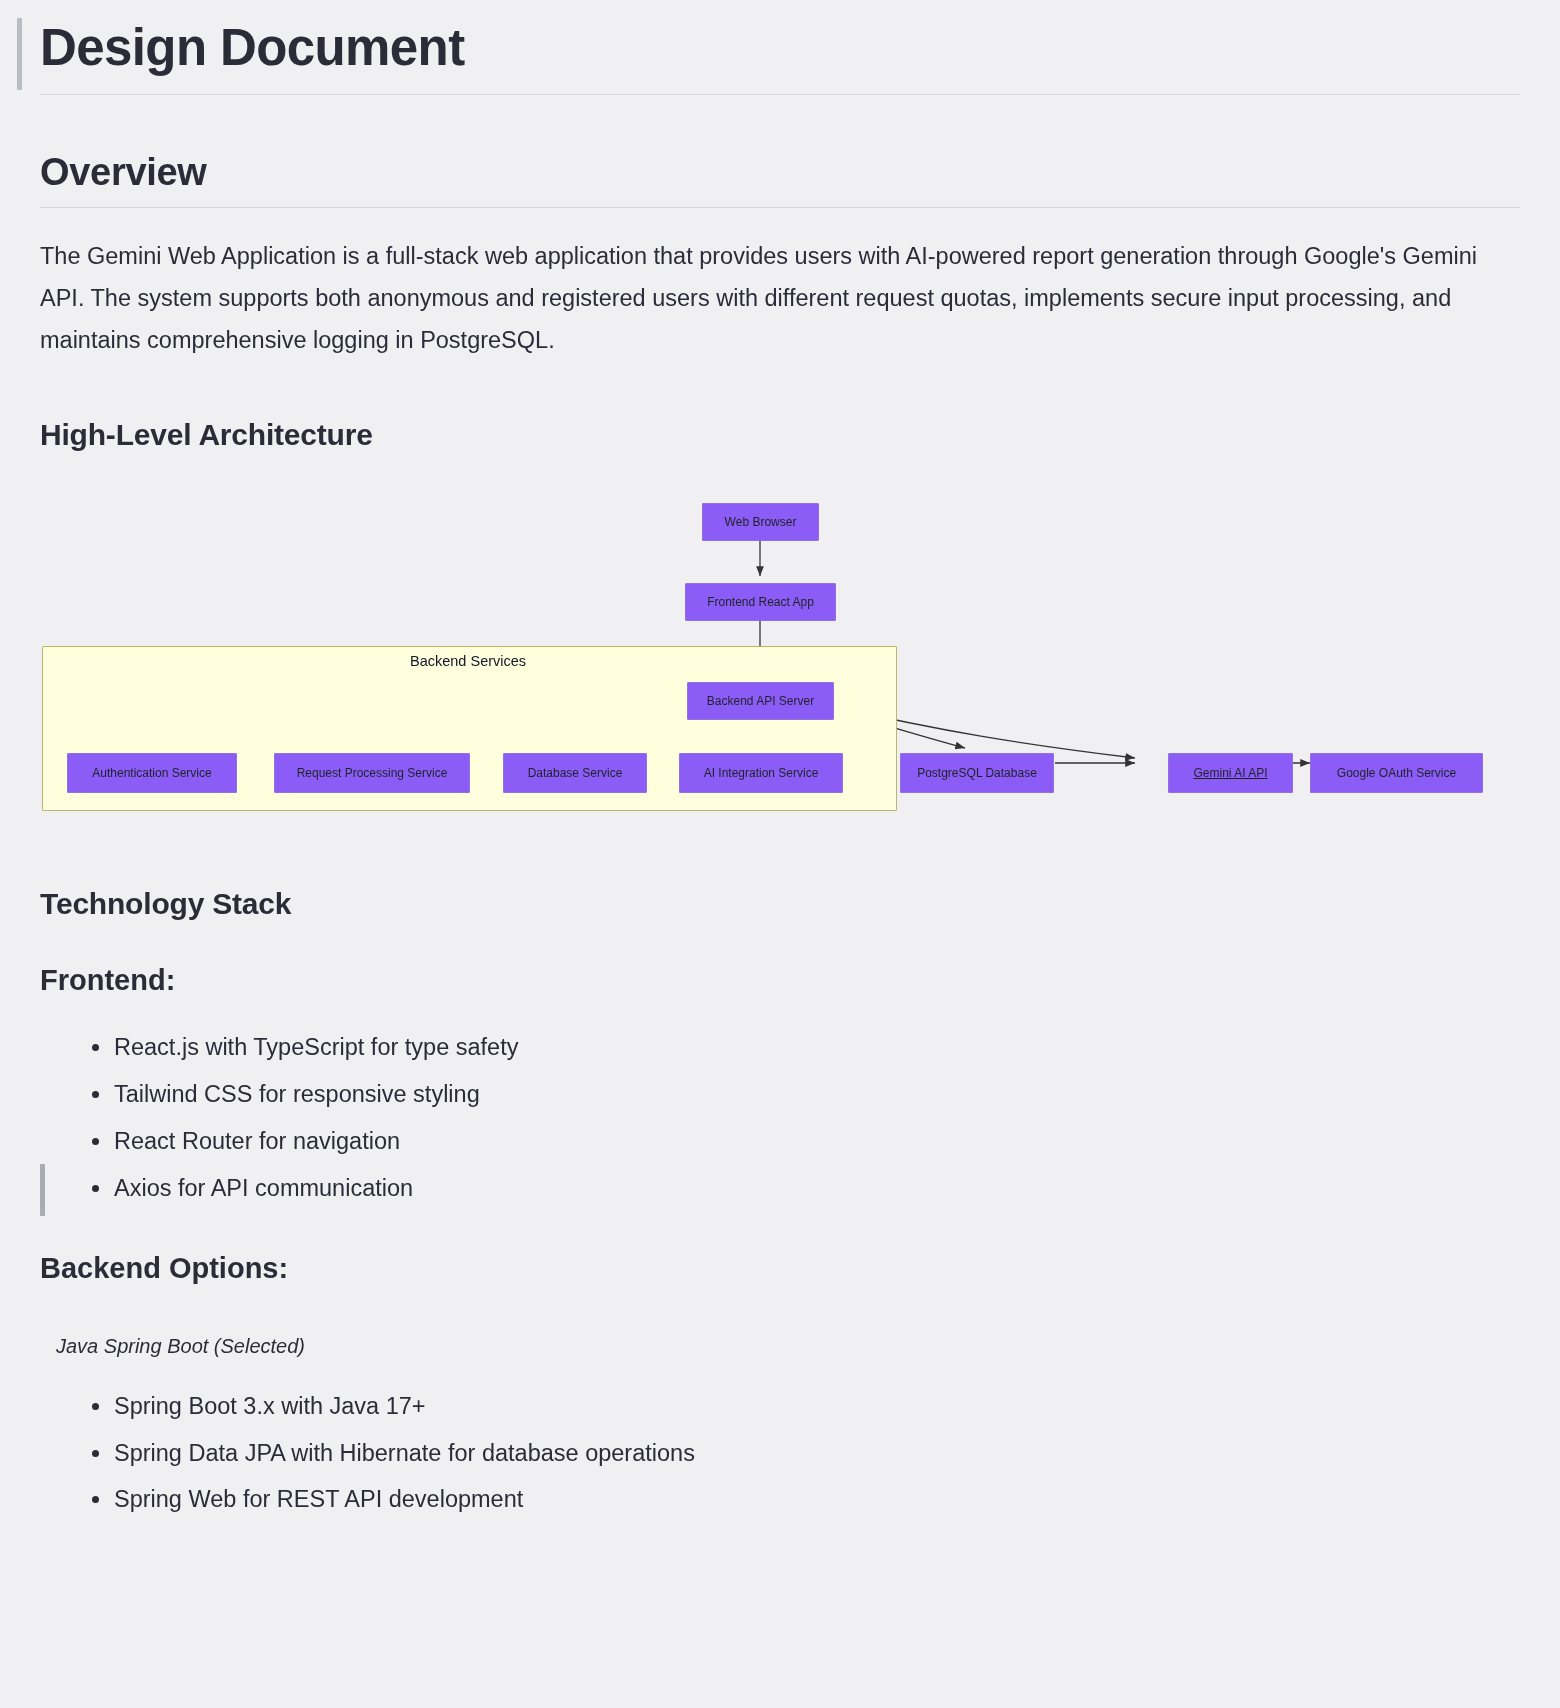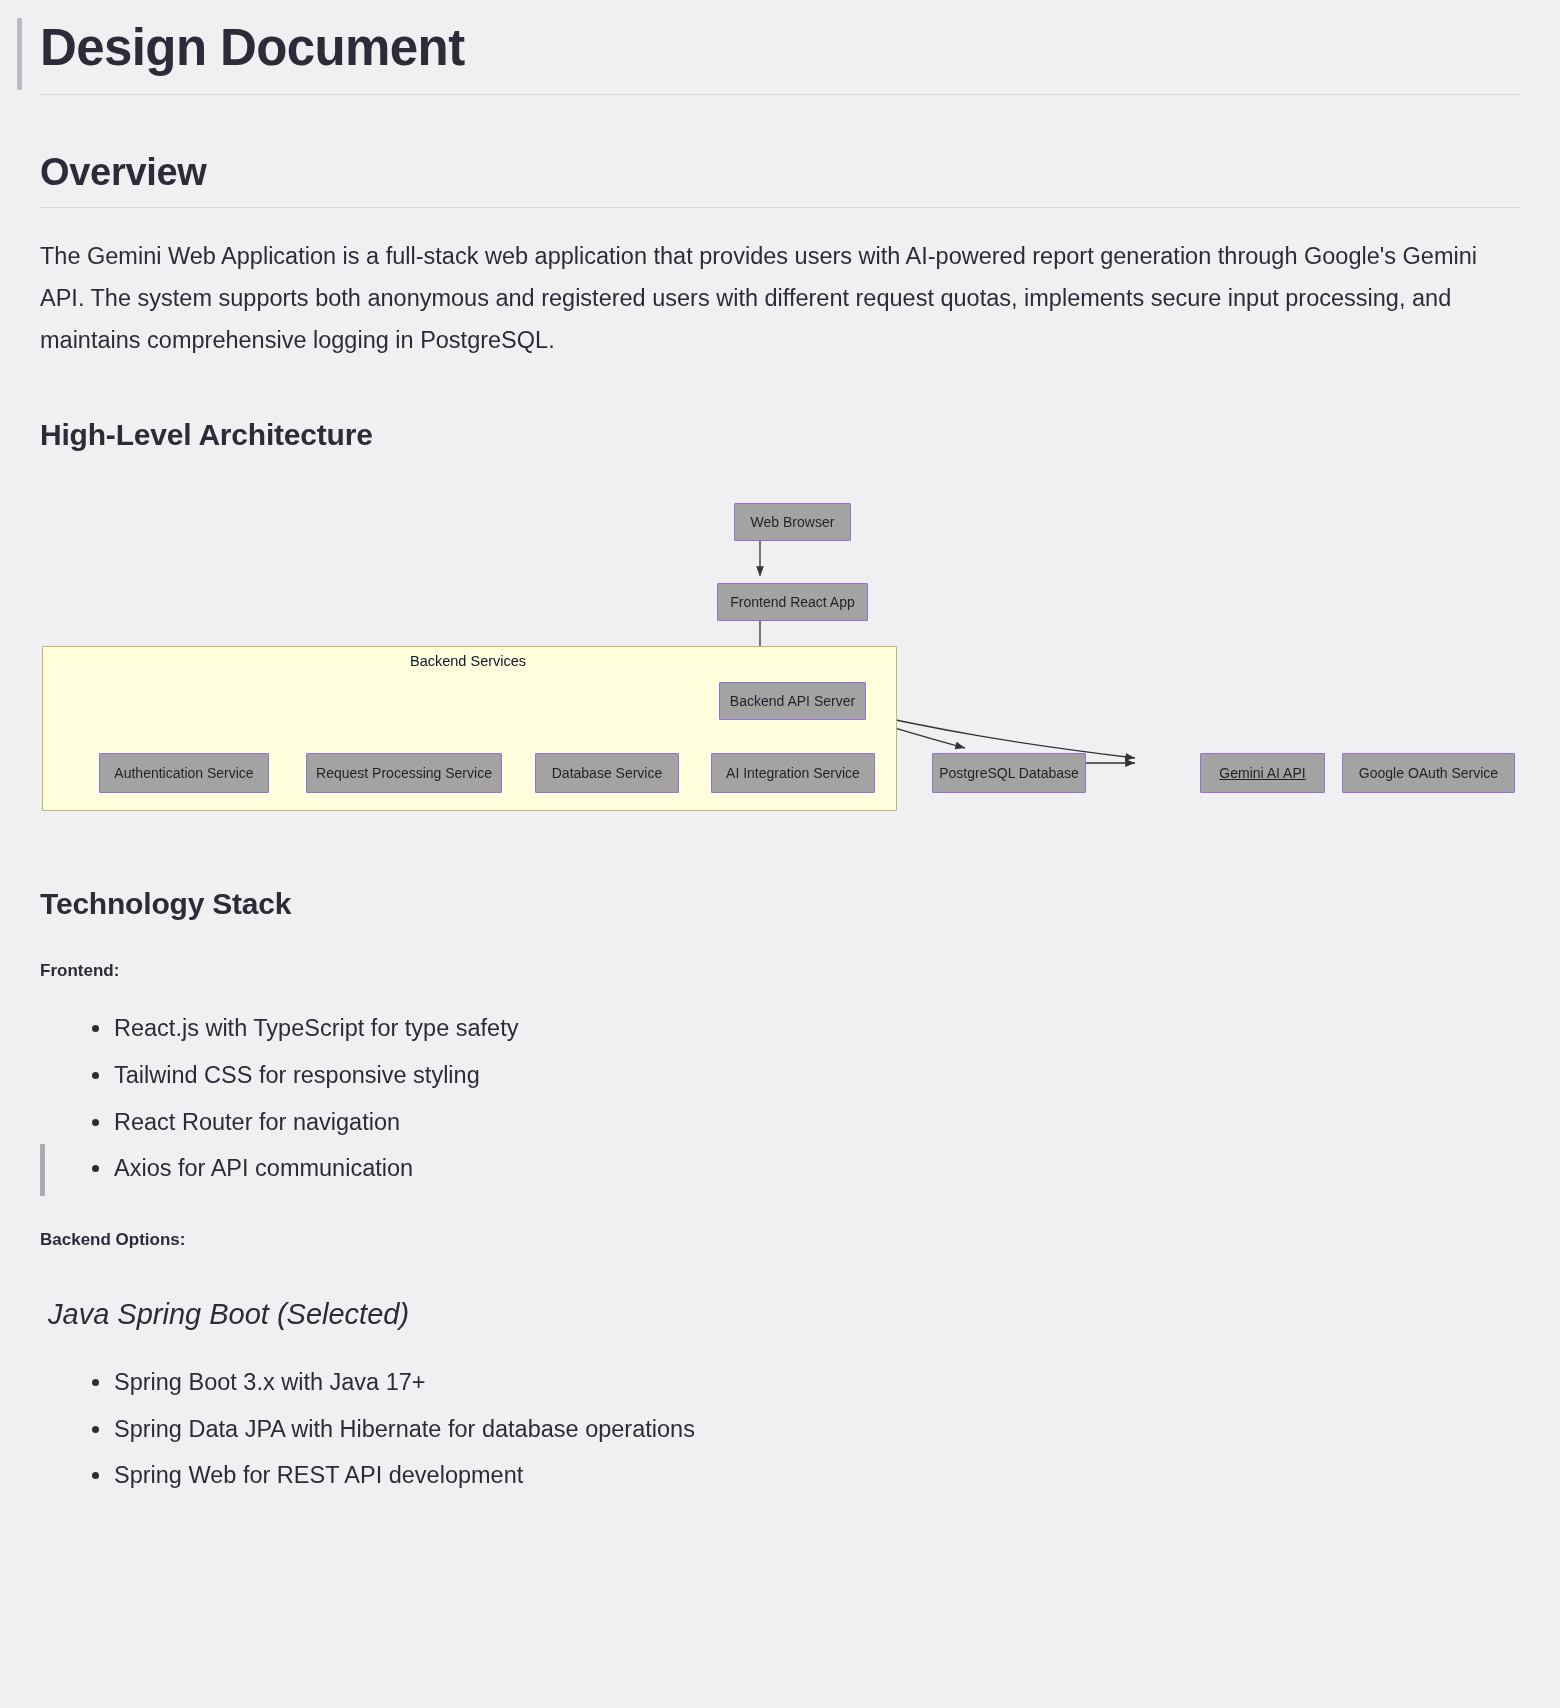--- a/index.html
+++ b/index.html
@@ -68,32 +68,32 @@
 
   p.body-text {
     font-size: 23.5px;
     line-height: 1.78;
     color: #2b2c38;
     margin: 28px 0 0 0;
     max-width: 1480px;
   }
 
   p.strong-label {
-    font-size: 17px;
-    line-height: 1.6;
-    font-weight: 700;
-    color: #2b2c38;
-    margin: 36px 0 0 0;
-  }
-  p.italic-label {
     font-size: 29px;
     line-height: 1.6;
+    font-weight: 700;
+    color: #2b2c38;
+    margin: 36px 0 0 0;
+  }
+  p.italic-label {
+    font-size: 20px;
+    line-height: 1.6;
     font-style: italic;
     color: #2b2c38;
-    margin: 38px 0 0 8px;
+    margin: 38px 0 0 16px;
   }
 
   ul.bullets {
     margin: 24px 0 0 0;
     padding-left: 74px;
     list-style: none;
   }
   ul.bullets li {
     position: relative;
     font-size: 23.5px;
@@ -123,32 +123,31 @@
   
   .diagram {
     position: relative;
     width: 1480px;
     height: 345px;
     margin-top: 34px;
   }
   .diagram svg { position: absolute; left: 0; top: 0; }
   .node {
     position: absolute;
-    background: #a3a3a3;
+    background: #8b5cf6;
     border: 1.4px solid #9370db;
     border-radius: 1px;
     display: flex;
     align-items: center;
     justify-content: center;
-    font-size: 14px;
+    font-size: 12px;
     color: #1f2328;
     font-family: "Liberation Sans", sans-serif;
     white-space: nowrap;
     z-index: 3;
-    margin-left: 32px;
   }
   .subgraph {
     position: absolute;
     background: #ffffde;
     border: 1.4px solid #bdb76b;
     border-radius: 1px;
     z-index: 1;
   }
   .subgraph-label {
     position: absolute;

